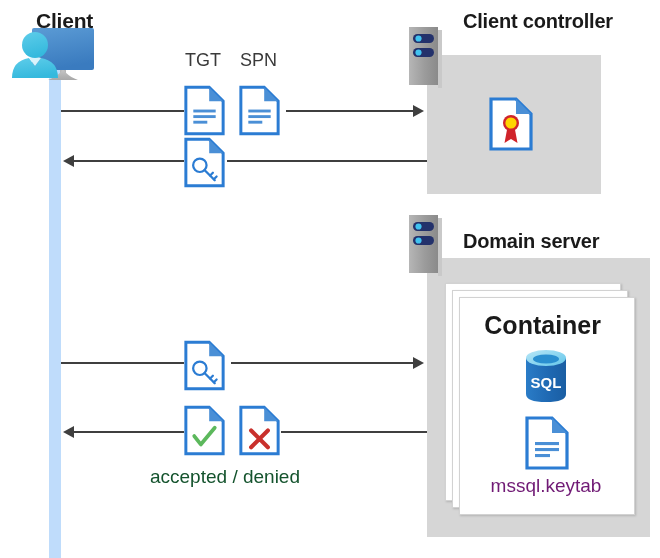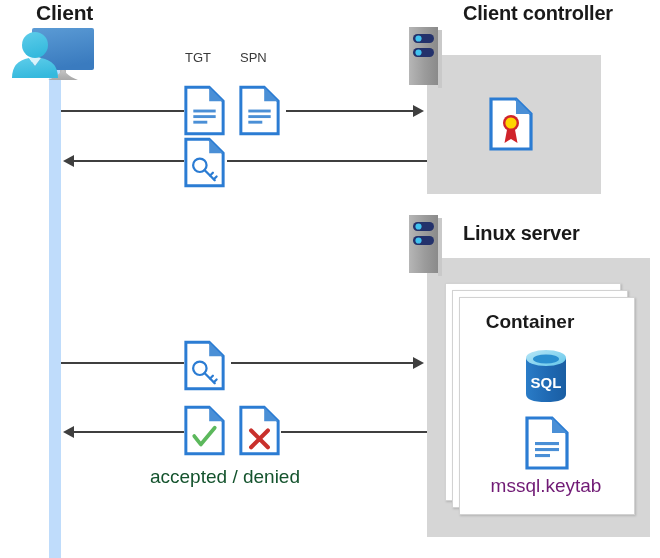--- a/index.html
+++ b/index.html
@@ -13,20 +13,21 @@
     -webkit-font-smoothing:antialiased;
   }
   .stage{position:absolute;left:0;top:0;width:660px;height:558px;}
   .abs{position:absolute;}
 
   
   .title{
     font-weight:bold;color:#1a1a1a;
     line-height:1.12;
     letter-spacing:-0.2px;
+    margin-top:8px;
   }
   #client-title{left:36px;top:1px;font-size:21px;}
   #dc-title{left:463px;top:2px;font-size:20px;width:160px;}
   #linux-title{left:463px;top:222px;font-size:20px;width:190px;}
 
   
   #lifeline{
     left:49px;top:62px;width:12px;height:496px;
     background:#bfdcfb;
   }
@@ -46,21 +47,21 @@
     background:#ffffff;
     border:1px solid #d2d2d2;
     box-shadow:1px 1px 2px rgba(0,0,0,.16);
   }
   #card-back{left:445px;top:283px;width:174px;height:216px;}
   #card-mid{left:452px;top:290px;width:174px;height:216px;}
   #card-front{left:459px;top:297px;width:174px;height:216px;}
 
   #container-title{
     left:459px;top:311px;width:142px;
-    text-align:center;font-size:19px;font-weight:bold;color:#1a1a1a;
+    text-align:right;font-size:25px;font-weight:bold;color:#1a1a1a;
   }
   #sql-icon{left:521px;top:348px;}
   #keytab-icon{left:525px;top:416px;}
   #keytab-label{
     left:459px;top:475px;width:174px;text-align:center;
     font-size:19px;color:#701a75;
   }
 
   
   .line{background:#3f3f3f;height:1.6px;}
@@ -70,21 +71,21 @@
     border-bottom:6px solid transparent;
     border-left:11px solid #3f3f3f;
   }
   .arrow-left{
     border-top:6px solid transparent;
     border-bottom:6px solid transparent;
     border-right:11px solid #3f3f3f;
   }
 
   
-  .doc-label{font-size:13px;color:#3a3a3a;}
+  .doc-label{font-size:18px;color:#3a3a3a;}
   #tgt-label{left:185px;top:50px;}
   #spn-label{left:240px;top:50px;}
   #verdict-label{
     left:60px;top:466px;width:330px;text-align:center;
     font-size:19px;color:#14532d;
   }
 
   
   #icon-tgt{left:184px;top:85px;}
   #icon-spn{left:239px;top:85px;}
@@ -166,21 +167,21 @@
   <div class="abs rack" id="linux-rack">
     <svg width="33" height="62" viewBox="0 0 33 62">
       <rect x="0" y="0" width="29" height="58" fill="url(#rackG1)"></rect>
       <rect x="4" y="7" width="21" height="9" rx="4.5" fill="#23316b"></rect>
       <circle cx="9.5" cy="11.5" r="3.1" fill="#41c3f0"></circle>
       <rect x="4" y="21" width="21" height="9" rx="4.5" fill="#23316b"></rect>
       <circle cx="9.5" cy="25.5" r="3.1" fill="#41c3f0"></circle>
       <rect x="29" y="3" width="4" height="58" fill="#c9c9c9"></rect>
     </svg>
   </div>
-  <div class="abs title" id="linux-title">Linux server</div>
+  <div class="abs title" id="linux-title">Domain server</div>
 
   <div class="abs card" id="card-back"></div>
   <div class="abs card" id="card-mid"></div>
   <div class="abs card" id="card-front"></div>
 
   <div class="abs" id="container-title">Container</div>
 
   <div class="abs" id="sql-icon">
     <svg width="50" height="56" viewBox="0 0 50 56">
       <defs>

